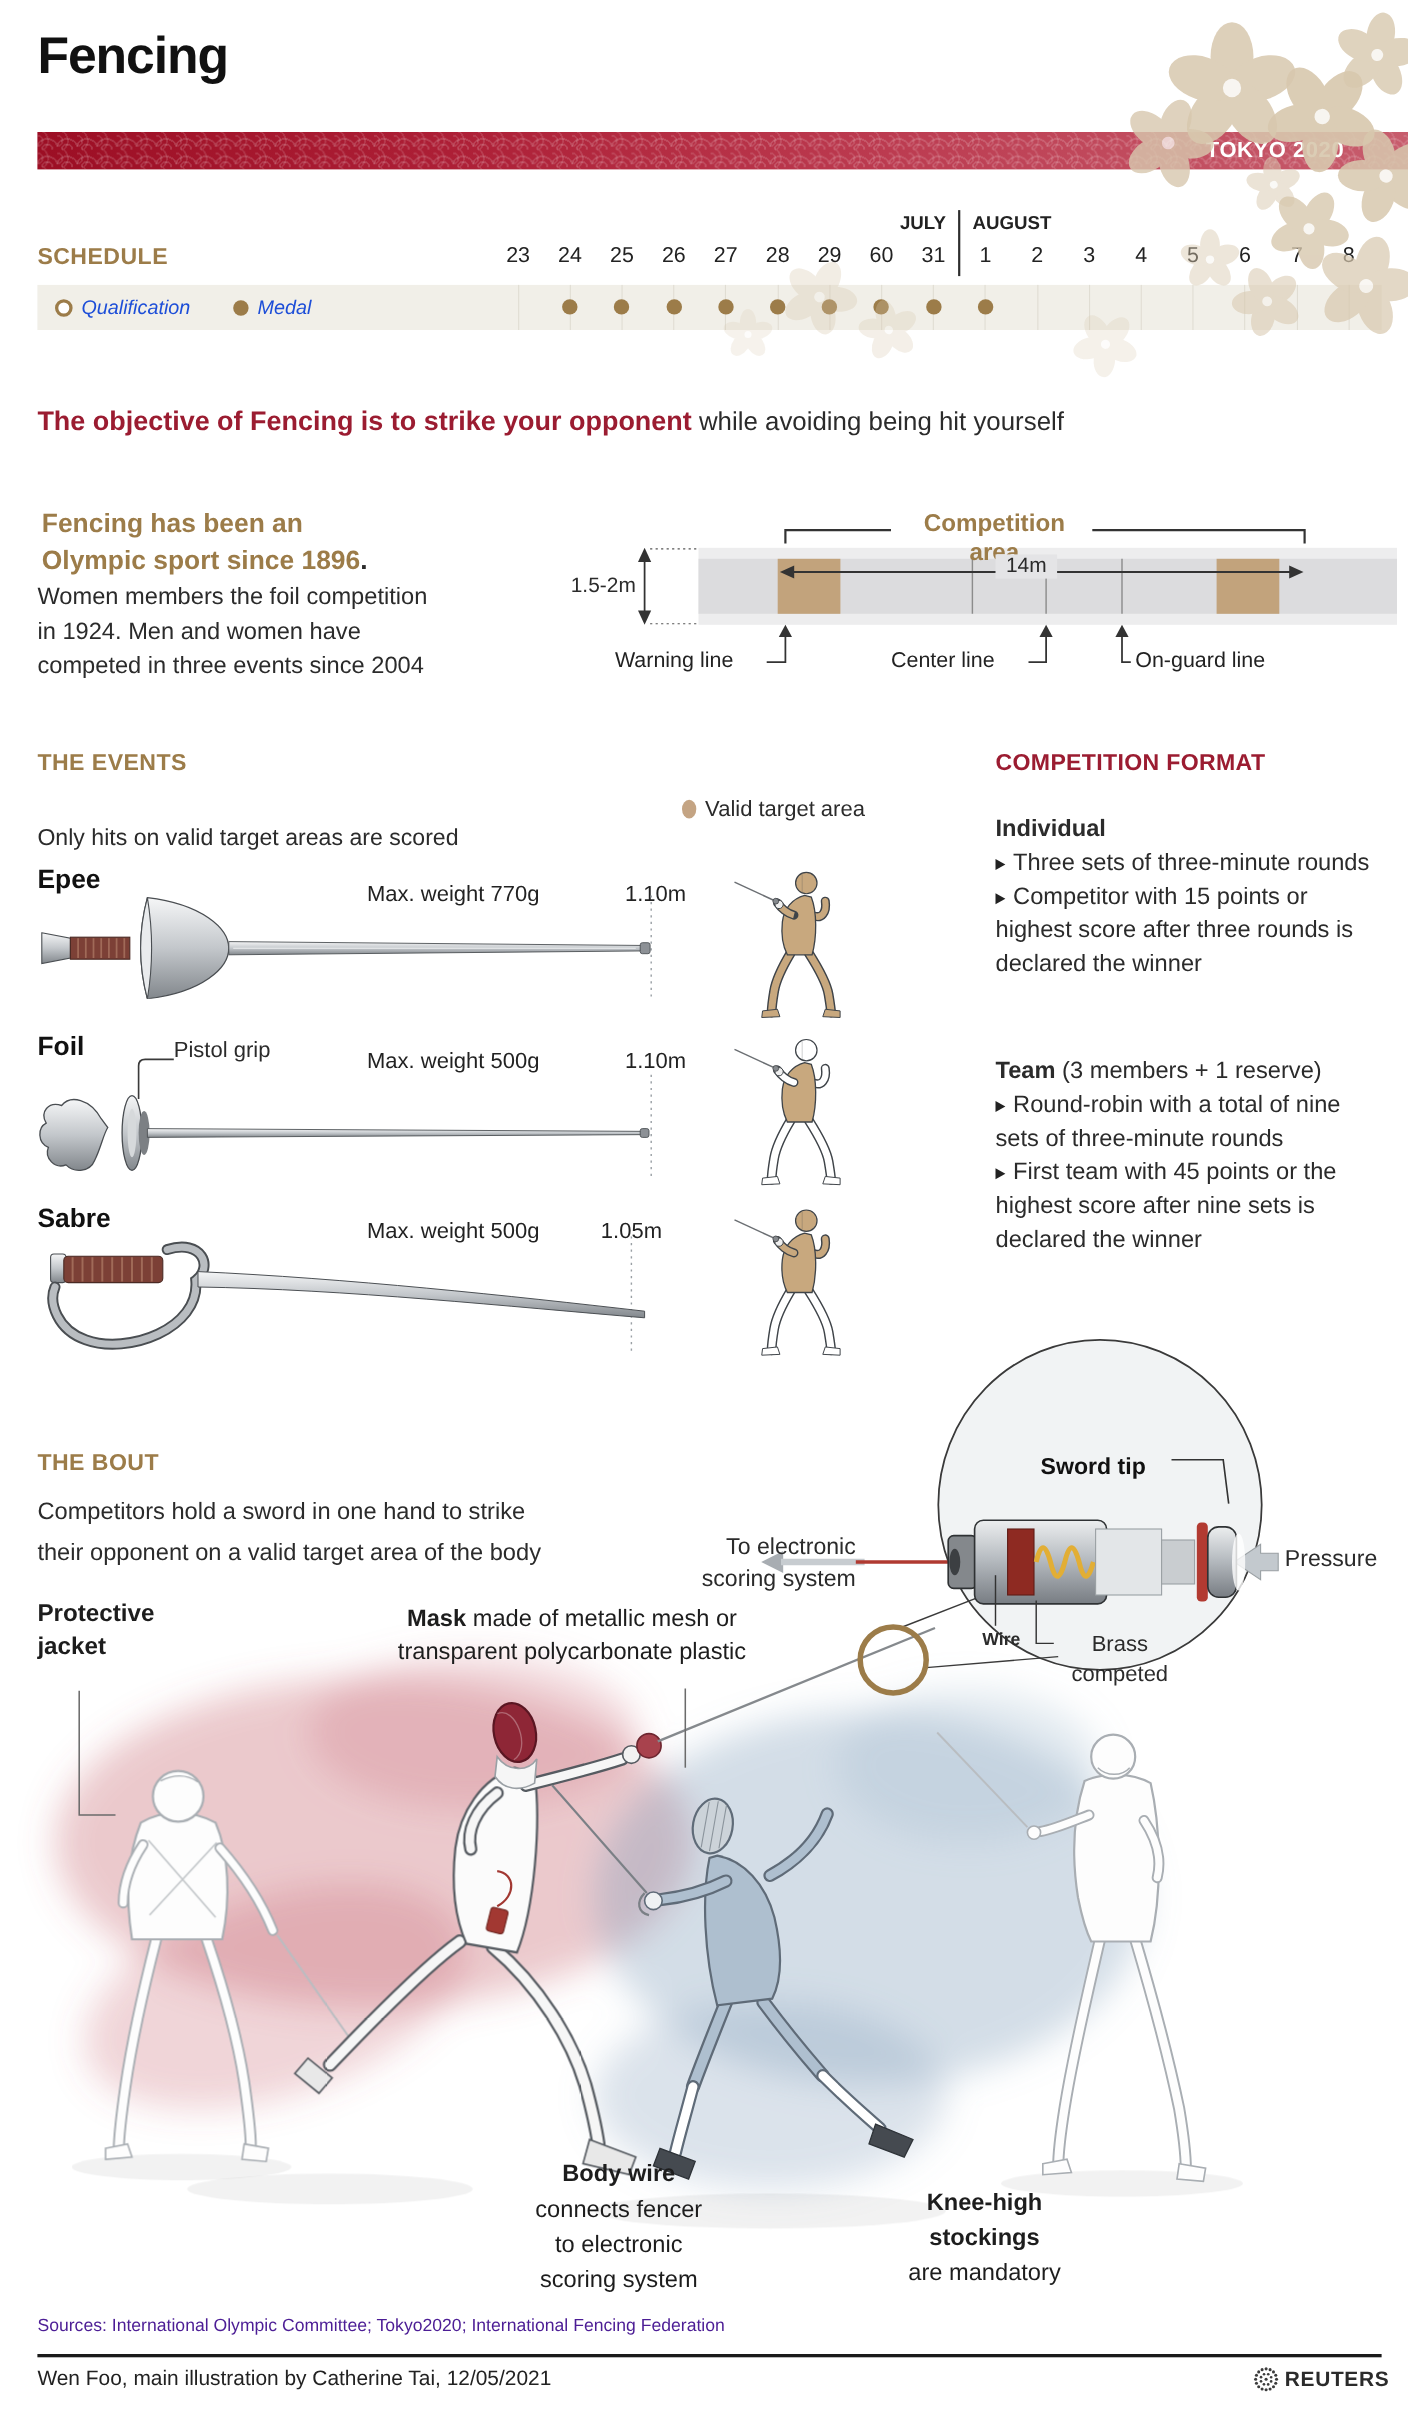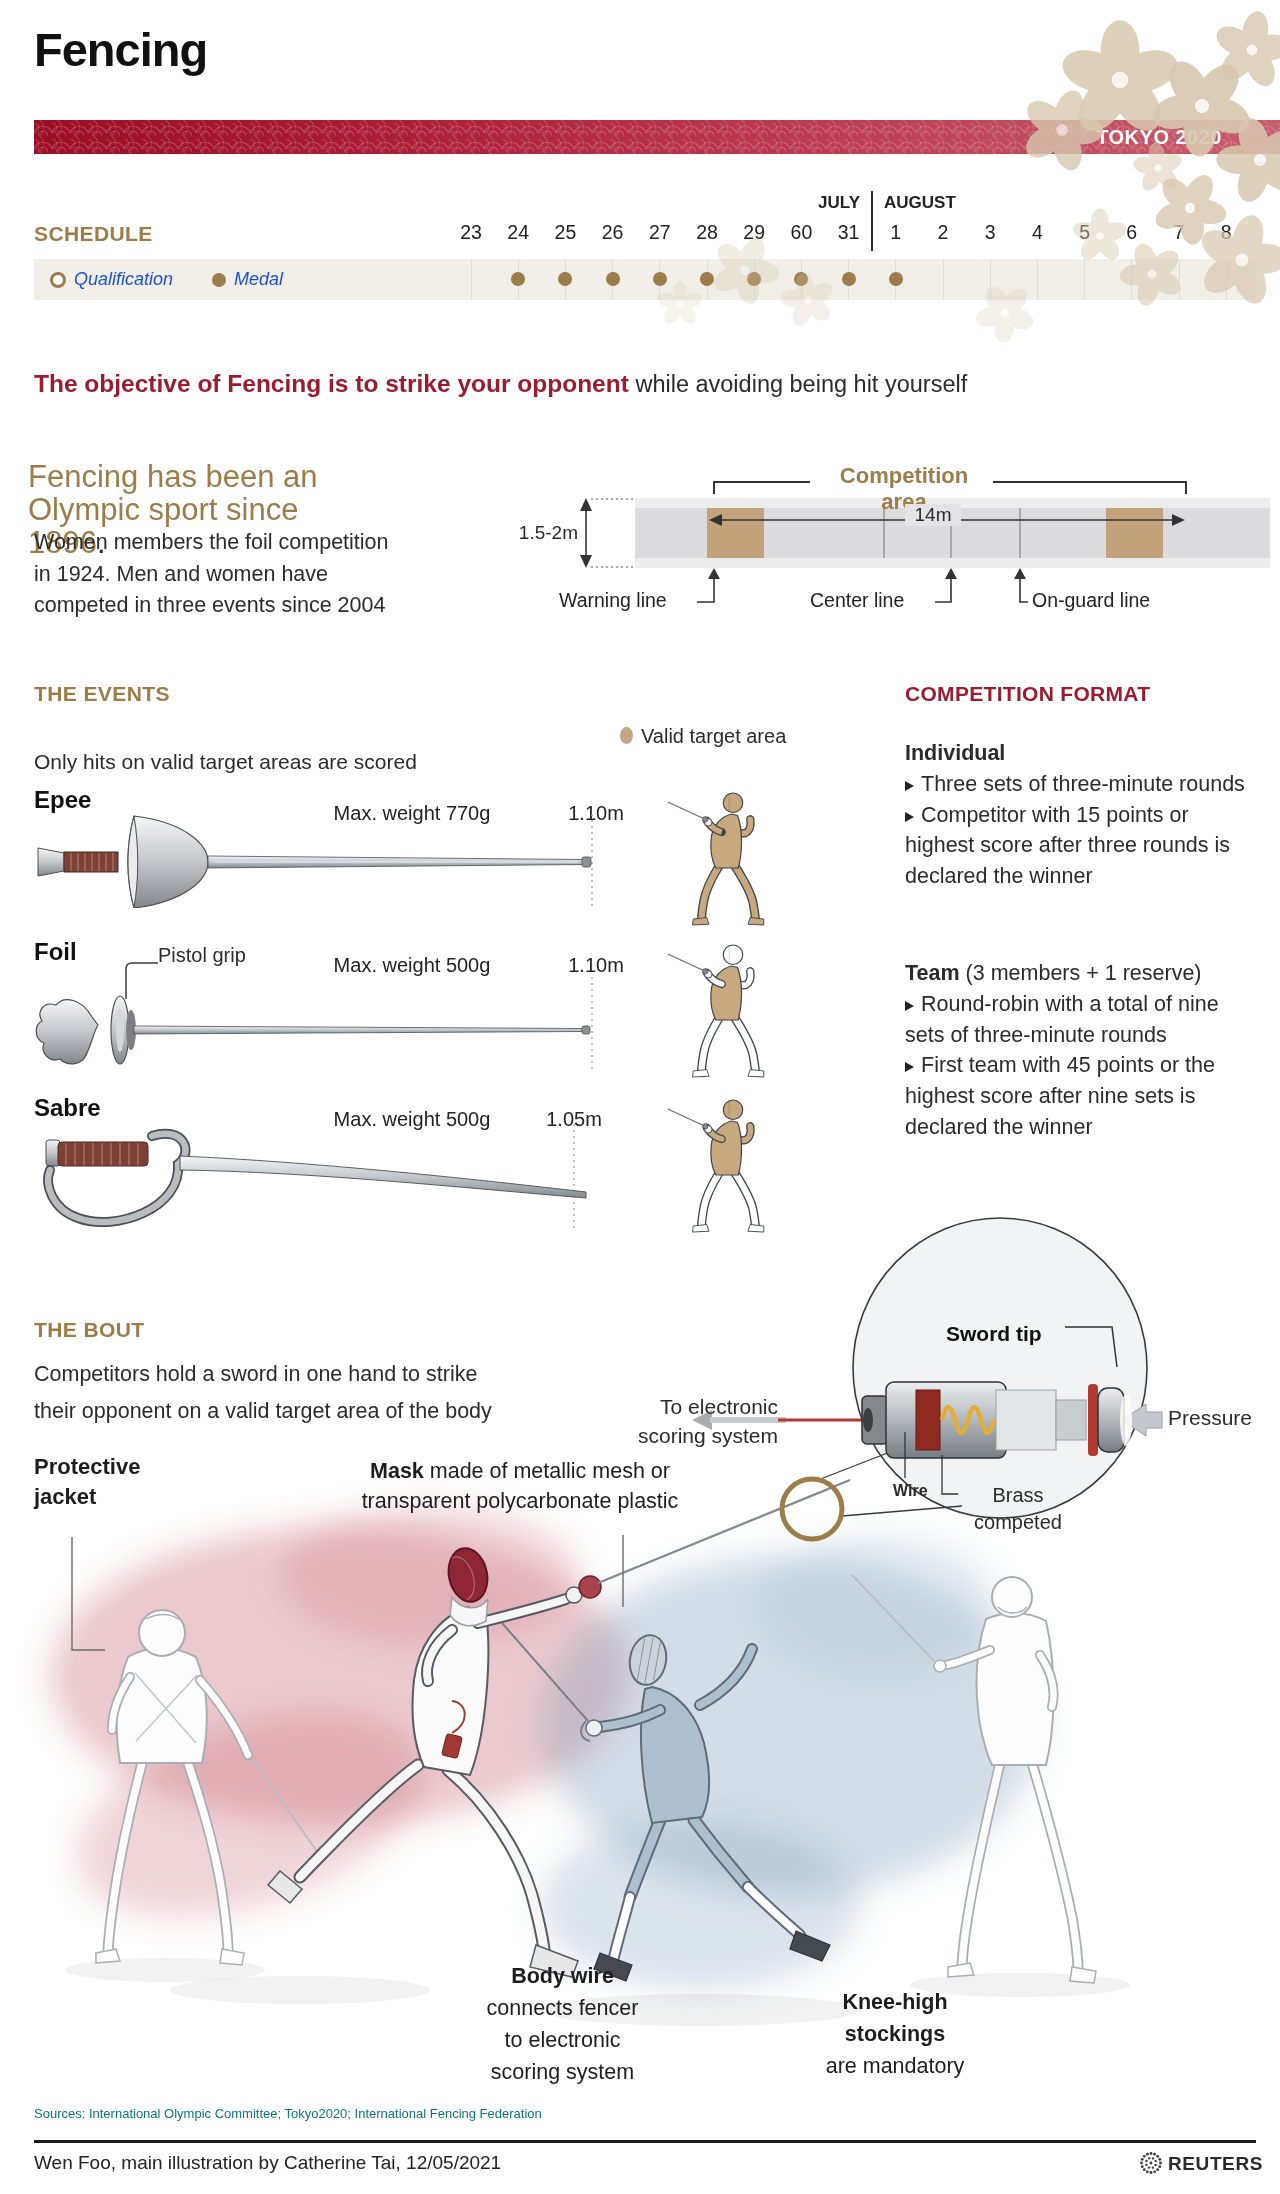--- a/index.html
+++ b/index.html
@@ -33,21 +33,21 @@
   .legend-item{position:absolute;top:0;height:41px;display:flex;align-items:center;gap:8px;}
   .ring{width:10px;height:10px;border:3.5px solid #9c7c49;border-radius:50%;background:#fff;}
   .dotf{width:14px;height:14px;border-radius:50%;background:#9c7c49;}
   .legend-label{font-size:18px;color:#1d4ed8;font-style:italic;}
 
   
   .objective{left:34px;top:370px;width:1200px;font-size:23.5px;}
   .obj-bold{font-weight:bold;color:#9b1c31;font-size:24.5px;}
 
   
-  .hist-gold{left:28px;top:460px;width:320px;font-size:31px;font-weight:normal;color:#9c7c49;line-height:33px;}
+  .hist-gold{left:38px;top:460px;width:320px;font-size:24px;font-weight:bold;color:#9c7c49;line-height:33px;}
   .hist-period{color:#2b2b2b;}
   .hist-body{left:34px;top:527px;font-size:21.5px;line-height:31.5px;color:#2b2b2b;}
 
   
   .ca-title{left:818px;top:463px;width:172px;text-align:center;font-size:22px;font-weight:bold;color:#9c7c49;}
   .ca-14m{left:905px;top:504px;width:56px;text-align:center;font-size:19px;background:#e4e4e6;}
   .ca-width{left:500px;top:522px;width:78px;text-align:right;font-size:19px;}
   .ca-label{top:589px;font-size:19.5px;color:#222;}
   .ca-warning{left:559px;} .ca-center{left:810px;} .ca-onguard{left:1032px;}
 
@@ -81,21 +81,21 @@
 
   
   .il-label{font-size:21.5px;line-height:30px;color:#1d1d1d;}
   .il-bold{font-weight:bold;}
   .lab-jacket{left:34px;top:1452px;font-weight:bold;font-size:22px;}
   .lab-mask{left:310px;top:1456px;width:420px;text-align:center;}
   .lab-bodywire{left:455px;top:1960px;width:215px;text-align:center;line-height:32px;}
   .lab-stockings{left:800px;top:1986px;width:190px;text-align:center;line-height:32px;}
 
   
-  .footer-sources{left:34px;top:2106px;font-size:13px;color:#0f766e;}
+  .footer-sources{left:34px;top:2106px;font-size:16px;color:#4c1d95;}
   .footer-rule{left:34px;top:2140px;width:1222px;height:3px;background:#1a1a1a;}
   .footer-credit{left:34px;top:2152px;font-size:19px;color:#222;}
   .brand{left:1168px;top:2153px;font-size:19px;font-weight:bold;letter-spacing:.6px;color:#2b2b2b;}
   .brand-icon{left:1138px;top:2150px;}
 </style>
 </head>
 <body>
 
 <div class="page">
 

